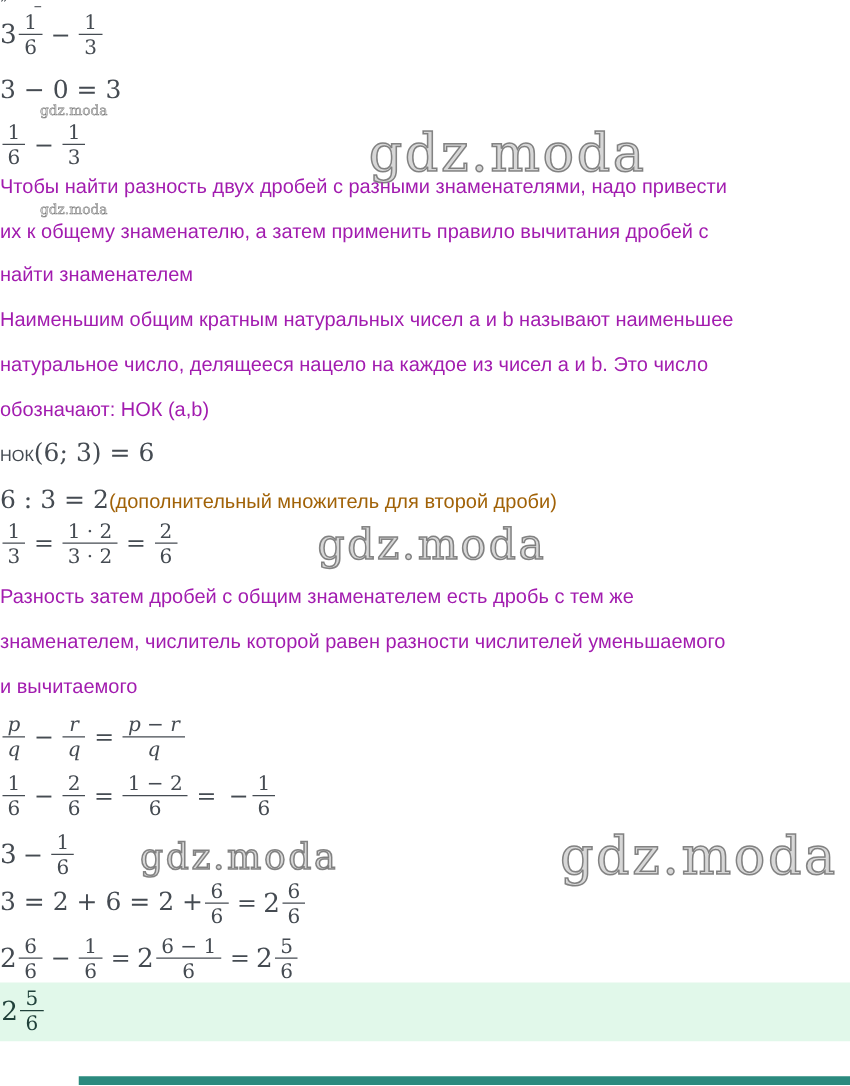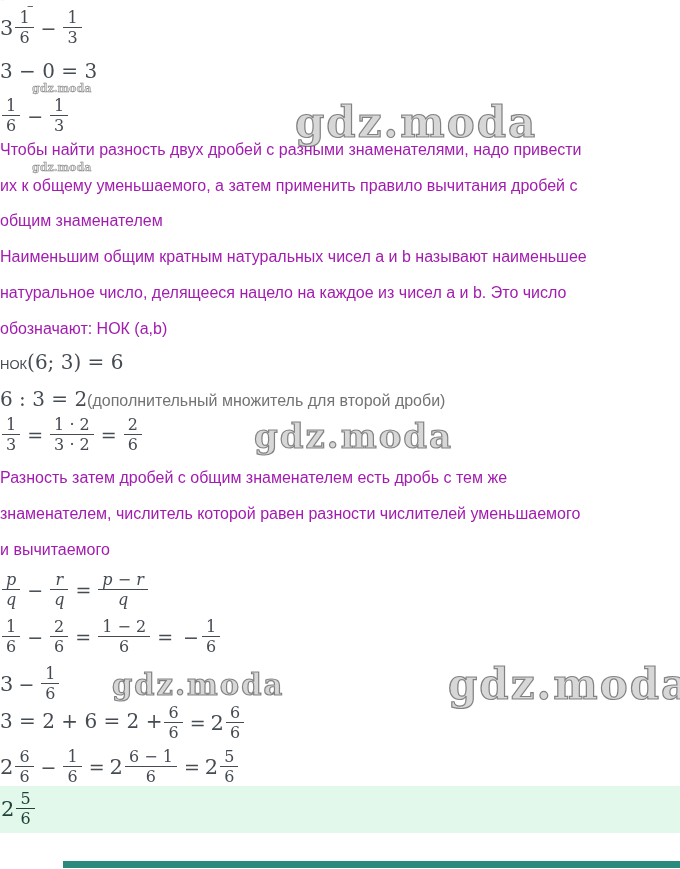--- a/index.html
+++ b/index.html
@@ -11,23 +11,23 @@
   
   .math{font-family:"DejaVu Serif",serif;color:#454b52;font-size:20px;}
   .math .fn-sans{font-family:"Liberation Sans",sans-serif;font-size:13px;}
   .frac{display:inline-block;vertical-align:middle;text-align:center;
         font-size:16px;line-height:1.2;margin:0 2px;}
   .frac .num,.frac .den{display:block;padding:0 4px;}
   .frac .den{border-top:1.4px solid #454b52;}
   .mop{display:inline-block;vertical-align:middle;padding:0 5px;font-size:19px;}
   .whole{font-size:21px;vertical-align:middle;}
   .it{font-style:italic;}
-  .note{font-size:16px;color:#737373;font-family:"Liberation Sans",sans-serif;}
+  .note{font-size:16px;color:#a16207;font-family:"Liberation Sans",sans-serif;}
   
-  .wm{position:absolute;font-family:"DejaVu Serif",serif;font-weight:bold;
+  .wm{position:absolute;font-family:"DejaVu Serif",serif;font-weight:normal;
       color:rgba(140,140,140,0.35);-webkit-text-stroke:1.2px rgba(95,95,95,0.75);
       letter-spacing:2px;pointer-events:none;}
   .wm-big{font-size:42px;}
   .wm-med{font-size:34px;}
   .wm-med2{font-size:29px;}
   .wm-tiny{font-size:11px;-webkit-text-stroke:0.4px rgba(95,95,95,0.8);letter-spacing:0;}
   
   .answer-band{position:absolute;top:786px;left:0;width:680px;height:47px;
                background:#e1f8ea;}
   .answer-math{position:absolute;top:789px;left:1px;font-family:"DejaVu Serif",serif;
@@ -53,22 +53,22 @@
 <div class="wm wm-tiny" style="top:82px;left:32px;">gdz.moda</div>
 
 <div class="abs math" style="top:96px;left:0;">
   <span class="frac"><span class="num">1</span><span class="den">6</span></span><span class="mop">−</span><span class="frac"><span class="num">1</span><span class="den">3</span></span>
 </div>
 
 <div class="wm wm-big" style="top:98px;left:295px;">gdz.moda</div>
 
 <div class="abs para" style="top:141px;left:0;">Чтобы найти разность двух дробей с разными знаменателями, надо привести</div>
 <div class="wm wm-tiny" style="top:161px;left:32px;">gdz.moda</div>
-<div class="abs para" style="top:177px;left:0;">их к общему уменьшаемого, а затем применить правило вычитания дробей с</div>
-<div class="abs para" style="top:212px;left:0;">общим знаменателем</div>
+<div class="abs para" style="top:177px;left:0;">их к общему знаменателю, а затем применить правило вычитания дробей с</div>
+<div class="abs para" style="top:212px;left:0;">найти знаменателем</div>
 
 <div class="abs para" style="top:248px;left:0;">Наименьшим общим кратным натуральных чисел a и b называют наименьшее</div>
 <div class="abs para" style="top:284px;left:0;">натуральное число, делящееся нацело на каждое из чисел a и b. Это число</div>
 <div class="abs para" style="top:320px;left:0;">обозначают: НОК (a,b)</div>
 
 <div class="abs math" style="top:350px;left:0;">
   <span class="fn-sans">НОК</span><span>(6; 3) = 6</span>
 </div>
 
 <div class="abs math" style="top:387px;left:0;">

